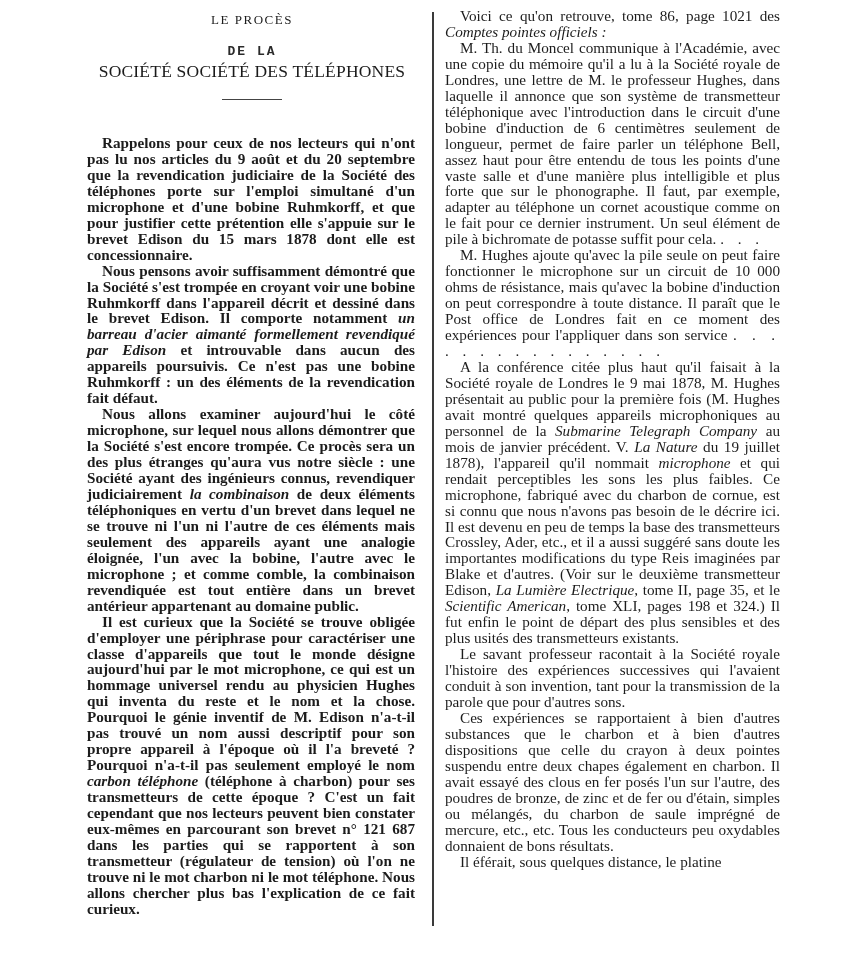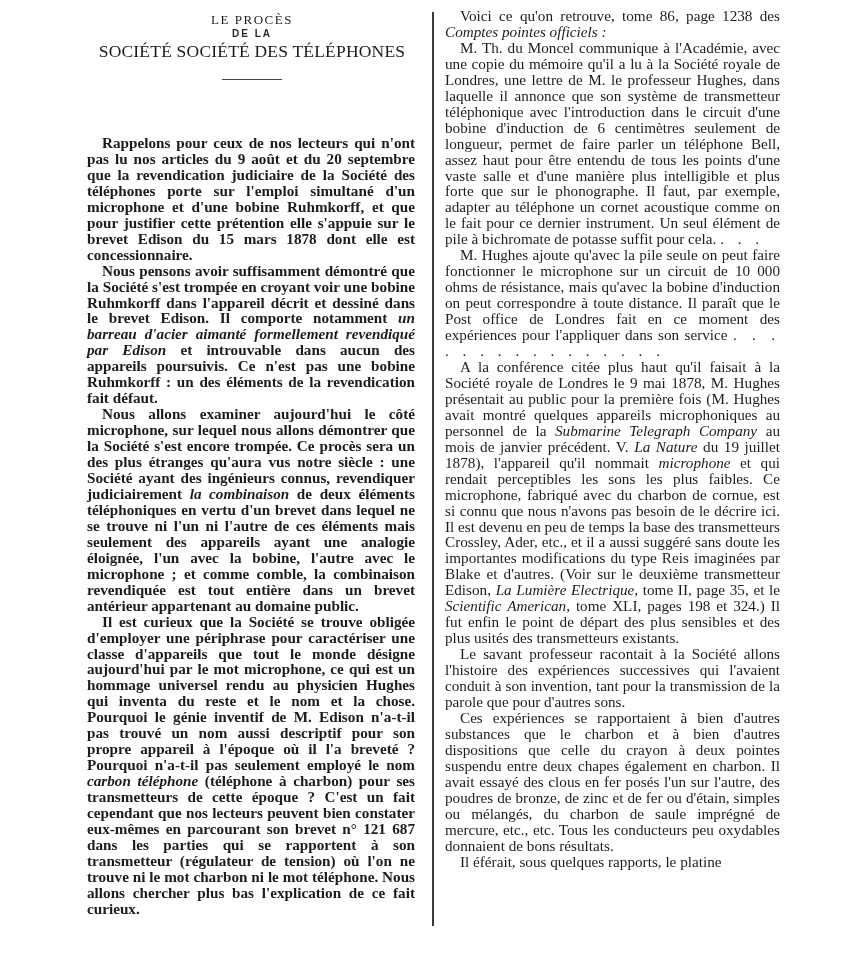--- a/index.html
+++ b/index.html
@@ -23,22 +23,22 @@
   .divider {
     position: absolute; left: 432px; top: 12px; width: 1.6px; height: 914px;
     background: #3a3a3a;
   }
   .header { position: absolute; left: 87px; top: 10px; width: 330px; text-align: center; }
   .title-1 {
     font-family: "Liberation Serif", "DejaVu Serif", serif;
     font-size: 13px; letter-spacing: 1.5px; margin-top: 2px; color: #1c1c1c;
   }
   .title-2 {
-    font-family: Liberation Sans, sans-serif;
-    font-size: 10px; letter-spacing: 2px; margin-top: 0; font-weight: bold; color: #2a2a2a;
+    font-family: Liberation Mono, monospace;
+    font-size: 13px; letter-spacing: 2px; margin-top: 16px; font-weight: bold; color: #2a2a2a;
   }
   .title-3 {
     font-family: "Liberation Serif", "DejaVu Serif", serif;
     font-size: 17.5px; letter-spacing: 0.2px; margin-top: 2px; color: #1a1a1a;
     white-space: nowrap;
   }
   .title-rule {
     width: 60px; height: 1px; background: #444; margin: 17px auto 0 auto;
   }
   em { font-style: italic; }
@@ -59,22 +59,22 @@
   <div class="col col-left">
     <p>Rappelons pour ceux de nos lecteurs qui n'ont pas lu nos articles du 9 août et du 20 septembre que la revendication judiciaire de la Société des téléphones porte sur l'emploi simultané d'un microphone et d'une bobine Ruhmkorff, et que pour justifier cette prétention elle s'appuie sur le brevet Edison du 15 mars 1878 dont elle est concessionnaire.</p>
     <p><span>Nous pensons avoir suffisamment démontré que la Société s'est trompée en croyant voir une bobine Ruhmkorff dans l'appareil décrit et dessiné dans le brevet Edison. Il comporte notamment </span><em>un barreau d'acier aimanté formellement revendiqué par Edison</em><span> et introuvable dans aucun des appareils poursuivis. Ce n'est pas une bobine Ruhmkorff : un des éléments de la revendication fait défaut.</span></p>
     <p><span>Nous allons examiner aujourd'hui le côté microphone, sur lequel nous allons démontrer que la Société s'est encore trompée. Ce procès sera un des plus étranges qu'aura vus notre siècle : une Société ayant des ingénieurs connus, revendiquer judiciairement </span><em>la combinaison</em><span> de deux éléments téléphoniques en vertu d'un brevet dans lequel ne se trouve ni l'un ni l'autre de ces éléments mais seulement des appareils ayant une analogie éloignée, l'un avec la bobine, l'autre avec le microphone ; et comme comble, la combinaison revendiquée est tout entière dans un brevet antérieur appartenant au domaine public.</span></p>
     <p><span>Il est curieux que la Société se trouve obligée d'employer une périphrase pour caractériser une classe d'appareils que tout le monde désigne aujourd'hui par le mot microphone, ce qui est un hommage universel rendu au physicien Hughes qui inventa du reste et le nom et la chose. Pourquoi le génie inventif de M. Edison n'a-t-il pas trouvé un nom aussi descriptif pour son propre appareil à l'époque où il l'a breveté ? Pourquoi n'a-t-il pas seulement employé le nom </span><em>carbon téléphone</em><span> (téléphone à charbon) pour ses transmetteurs de cette époque ? C'est un fait cependant que nos lecteurs peuvent bien constater eux-mêmes en parcourant son brevet n° 121 687 dans les parties qui se rapportent à son transmetteur (régulateur de tension) où l'on ne trouve ni le mot charbon ni le mot téléphone. Nous allons chercher plus bas l'explication de ce fait curieux.</span></p>
   </div>
 
   <div class="divider"></div>
 
   <div class="col col-right">
-    <p><span>Voici ce qu'on retrouve, tome 86, page 1238 des </span><em>Comptes pointes officiels :</em></p>
+    <p><span>Voici ce qu'on retrouve, tome 86, page 1021 des </span><em>Comptes pointes officiels :</em></p>
     <p><span>M. Th. du Moncel communique à l'Académie, avec une copie du mémoire qu'il a lu à la Société royale de Londres, une lettre de M. le professeur Hughes, dans laquelle il annonce que son système de transmetteur téléphonique avec l'introduction dans le circuit d'une bobine d'induction de 6 centimètres seulement de longueur, permet de faire parler un téléphone Bell, assez haut pour être entendu de tous les points d'une vaste salle et d'une manière plus intelligible et plus forte que sur le phonographe. Il faut, par exemple, adapter au téléphone un cornet acoustique comme on le fait pour ce dernier instrument. Un seul élément de pile à bichromate de potasse suffit pour cela.</span> <span class="dots">. . .</span></p>
     <p><span>M. Hughes ajoute qu'avec la pile seule on peut faire fonctionner le microphone sur un circuit de 10 000 ohms de résistance, mais qu'avec la bobine d'induction on peut correspondre à toute distance. Il paraît que le Post office de Londres fait en ce moment des expériences pour l'appliquer dans son service</span> <span class="dots">. . . . . . . . . . . . . . . .</span></p>
     <p><span>A la conférence citée plus haut qu'il faisait à la Société royale de Londres le 9 mai 1878, M. Hughes présentait au public pour la première fois (M. Hughes avait montré quelques appareils microphoniques au personnel de la </span><em>Submarine Telegraph Company</em><span> au mois de janvier précédent. V. </span><em>La Nature</em><span> du 19 juillet 1878), l'appareil qu'il nommait </span><em>microphone</em><span> et qui rendait perceptibles les sons les plus faibles. Ce microphone, fabriqué avec du charbon de cornue, est si connu que nous n'avons pas besoin de le décrire ici. Il est devenu en peu de temps la base des transmetteurs Crossley, Ader, etc., et il a aussi suggéré sans doute les importantes modifications du type Reis imaginées par Blake et d'autres. (Voir sur le deuxième transmetteur Edison, </span><em>La Lumière Electrique</em><span>, tome II, page 35, et le </span><em>Scientific American</em><span>, tome XLI, pages 198 et 324.) Il fut enfin le point de départ des plus sensibles et des plus usités des transmetteurs existants.</span></p>
-    <p>Le savant professeur racontait à la Société allons l'histoire des expériences successives qui l'avaient conduit à son invention, tant pour la transmission de la parole que pour d'autres sons.</p>
+    <p>Le savant professeur racontait à la Société royale l'histoire des expériences successives qui l'avaient conduit à son invention, tant pour la transmission de la parole que pour d'autres sons.</p>
     <p>Ces expériences se rapportaient à bien d'autres substances que le charbon et à bien d'autres dispositions que celle du crayon à deux pointes suspendu entre deux chapes également en charbon. Il avait essayé des clous en fer posés l'un sur l'autre, des poudres de bronze, de zinc et de fer ou d'étain, simples ou mélangés, du charbon de saule imprégné de mercure, etc., etc. Tous les conducteurs peu oxydables donnaient de bons résultats.</p>
-    <p>Il éférait, sous quelques rapports, le platine</p>
+    <p>Il éférait, sous quelques distance, le platine</p>
   </div>
 
 </div>
 
 </body></html>

